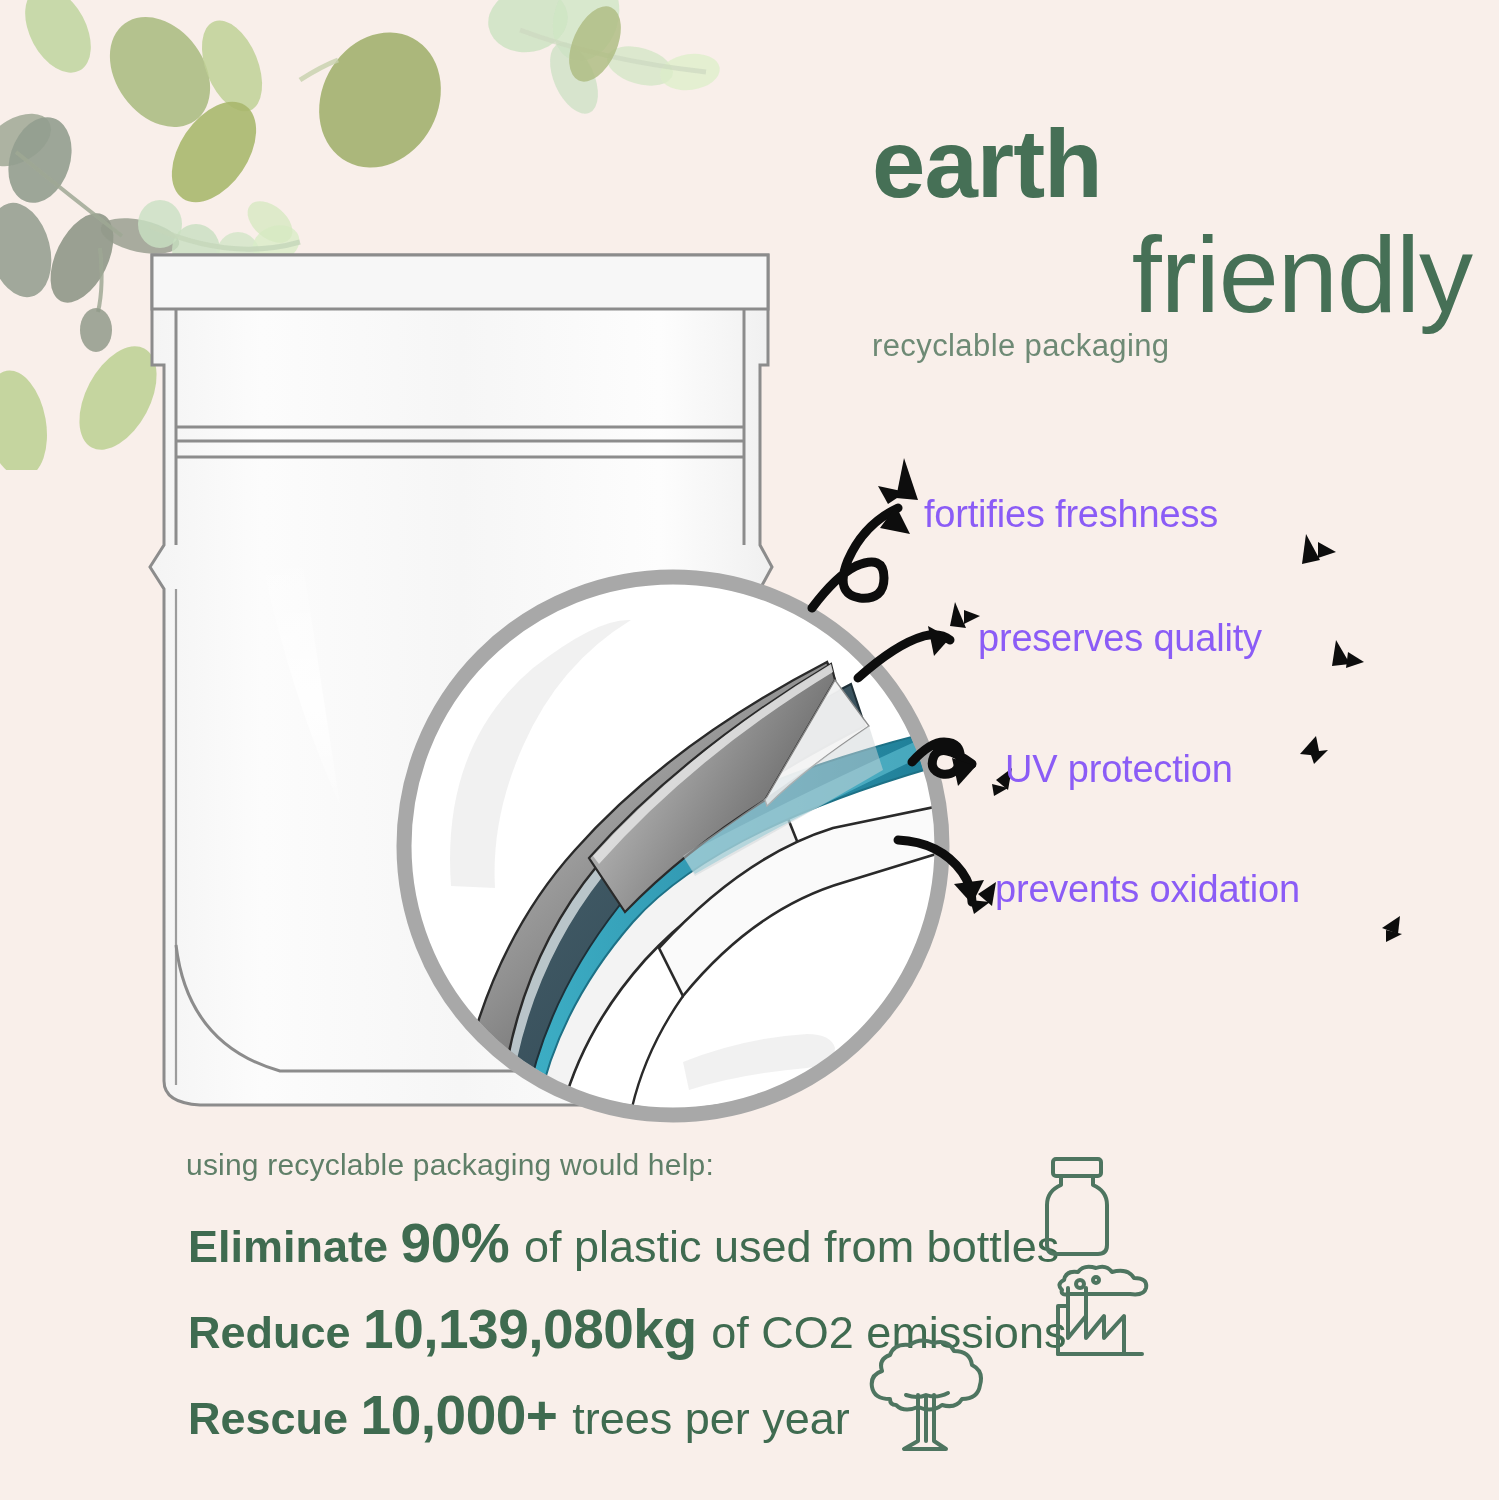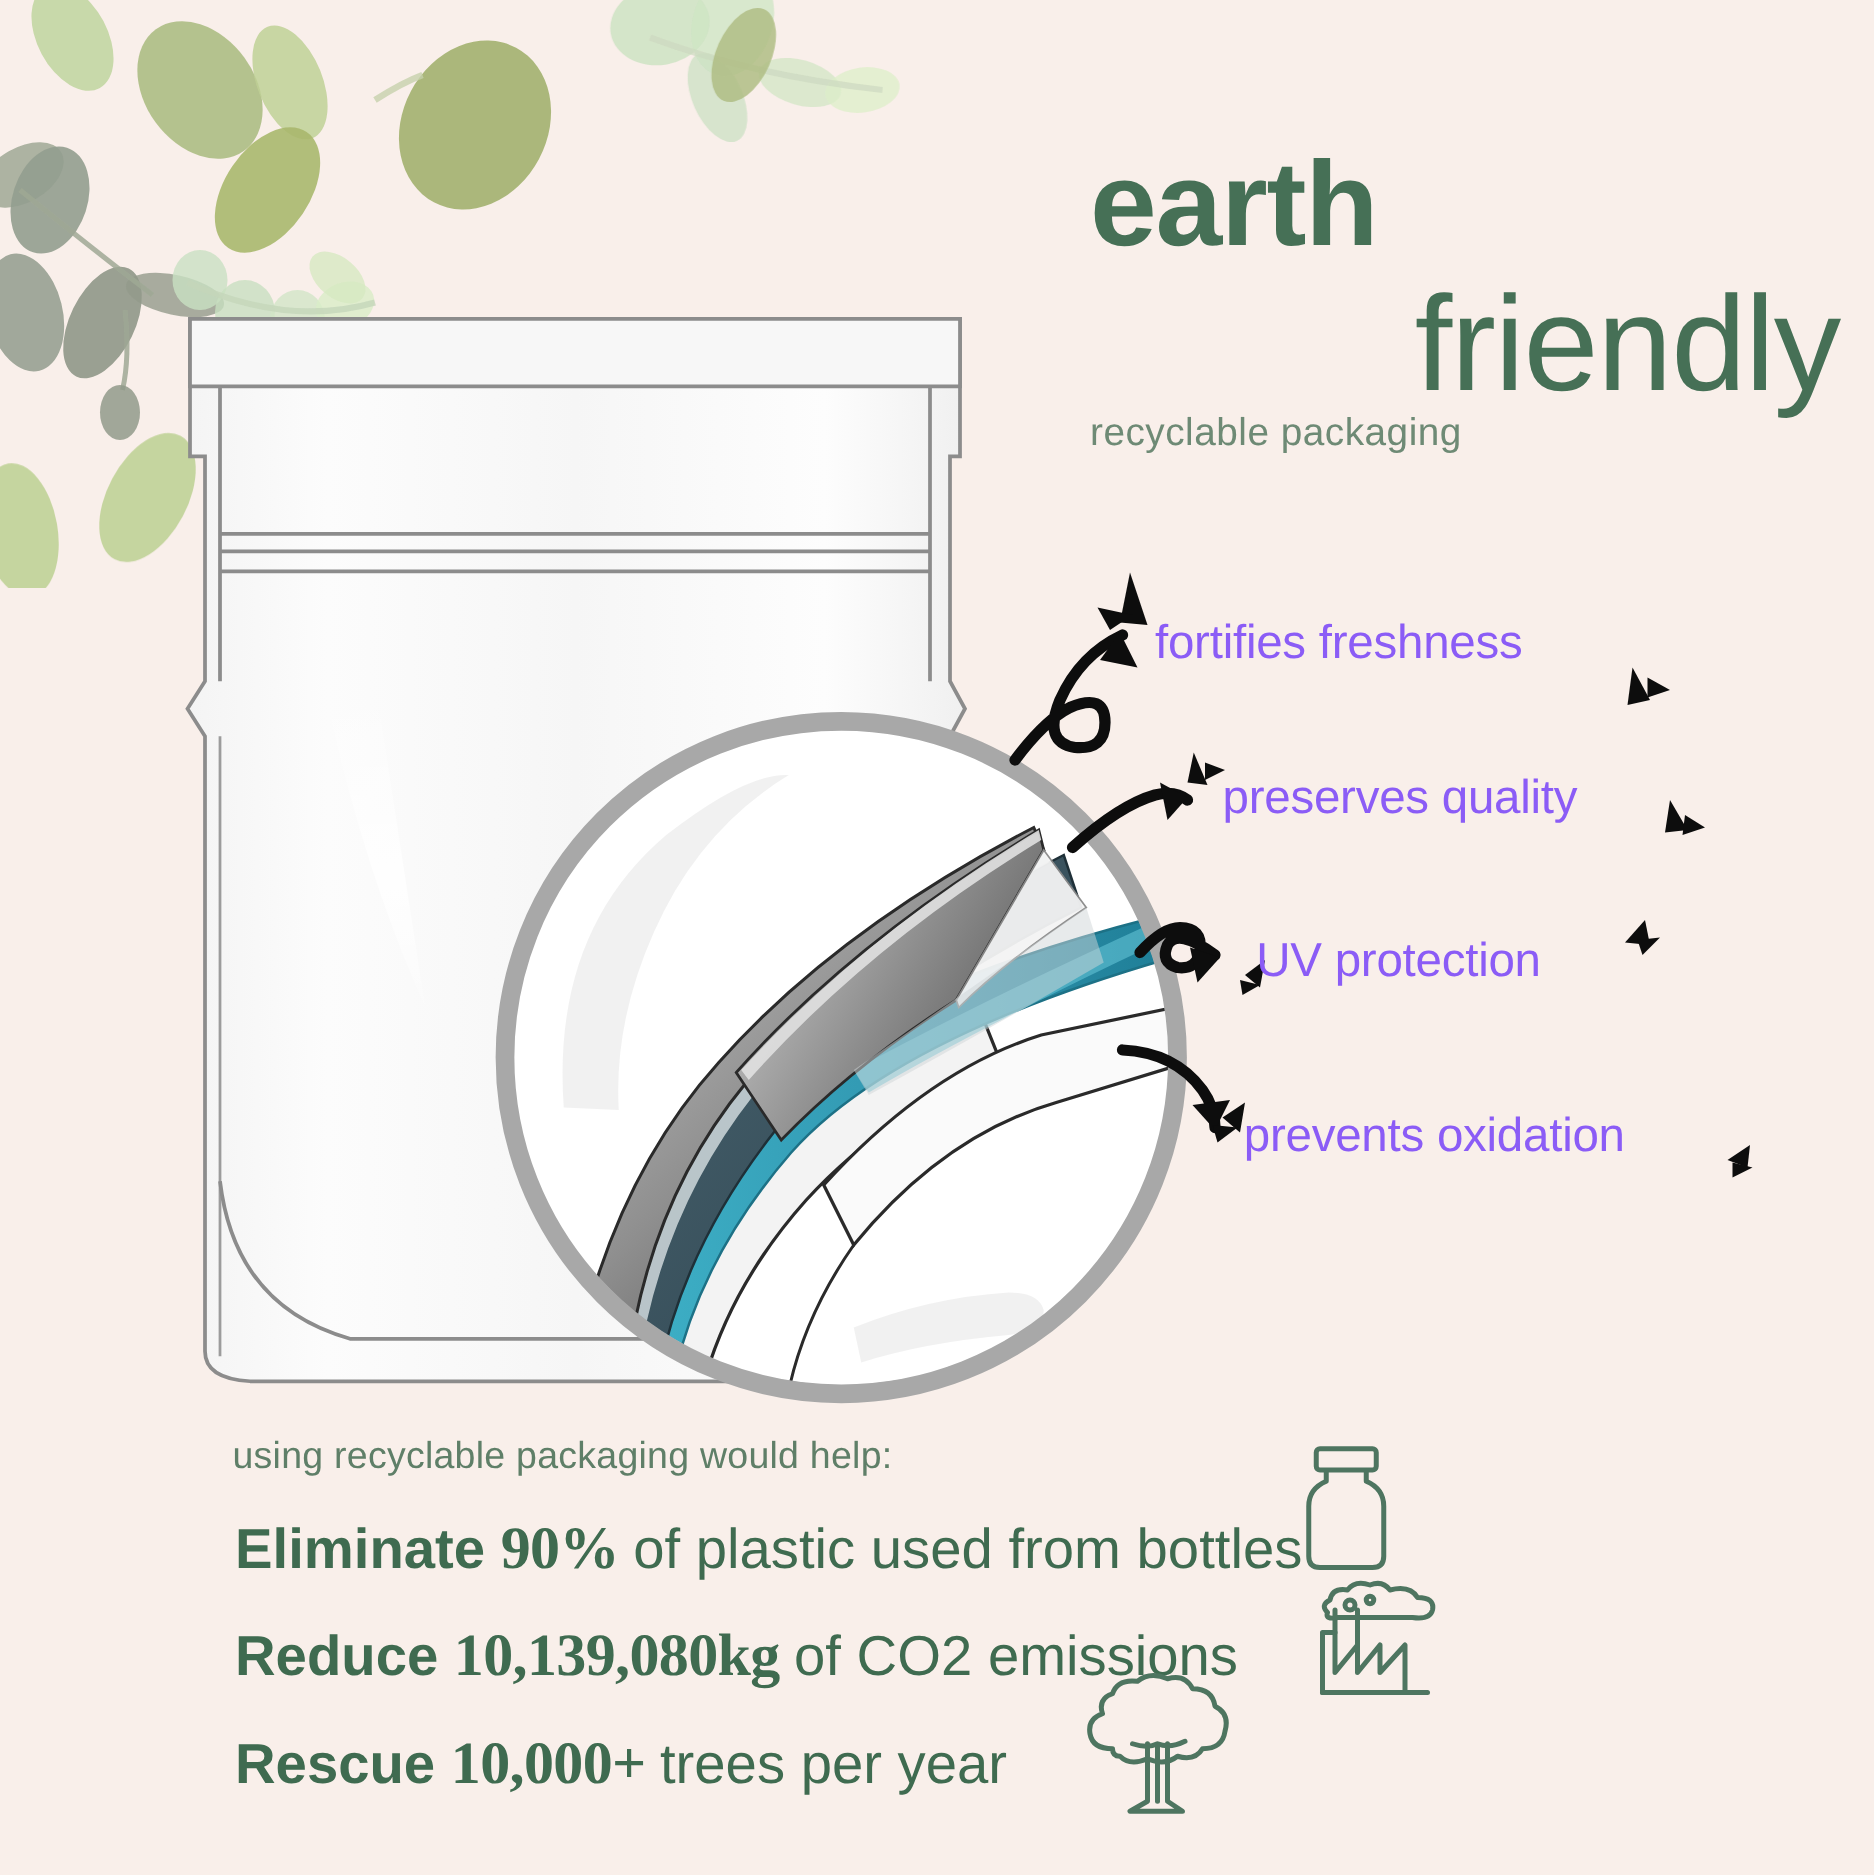--- a/index.html
+++ b/index.html
@@ -77,42 +77,42 @@
     position: absolute;
     font-size: 38px;
     color: #8b5cf6;
     font-weight: 400;
     white-space: nowrap;
     letter-spacing: -0.2px;
   }
   #feat-0 { left: 924px; top: 493px; }
   #feat-1 { left: 978px; top: 617px; }
   #feat-2 { left: 1005px; top: 748px; }
-  #feat-3 { left: 995px; top: 888px; }
+  #feat-3 { left: 995px; top: 868px; }
 
   .arrows { position: absolute; left: 0; top: 0; width: 1499px; height: 1500px; pointer-events: none; }
 
   
   .stats-intro {
     position: absolute;
     left: 186px;
     top: 1148px;
     font-size: 30px;
     color: #5f7f68;
     letter-spacing: 0.2px;
   }
   .stat-line {
     position: absolute;
     white-space: nowrap;
     font-family: "Liberation Sans Narrow", "Liberation Sans", sans-serif;
     color: #3f6b50;
     font-size: 45px;
   }
   .stat-line .lead { font-weight: 700; }
-  .stat-line .num  { font-weight: 700; font-size: 48px; letter-spacing: -0.5px; font-family: Liberation Serif, serif; }
+  .stat-line .num  { font-weight: 700; font-size: 55px; letter-spacing: -0.5px; }
   .stat-line .tail { font-weight: 400; }
   #stat-0 { left: 188px; top: 1211px; }
   #stat-1 { left: 188px; top: 1297px; }
   #stat-2 { left: 188px; top: 1383px; text-align: right; }
 
   .stat-icon { position: absolute; }
   #icon-0 { left: 1037px; top: 1155px; width: 80px;  height: 105px; }
   #icon-1 { left: 1052px; top: 1264px; width: 110px; height: 95px;  }
   #icon-2 { left: 860px;  top: 1337px; width: 130px; height: 125px; }
 </style>

